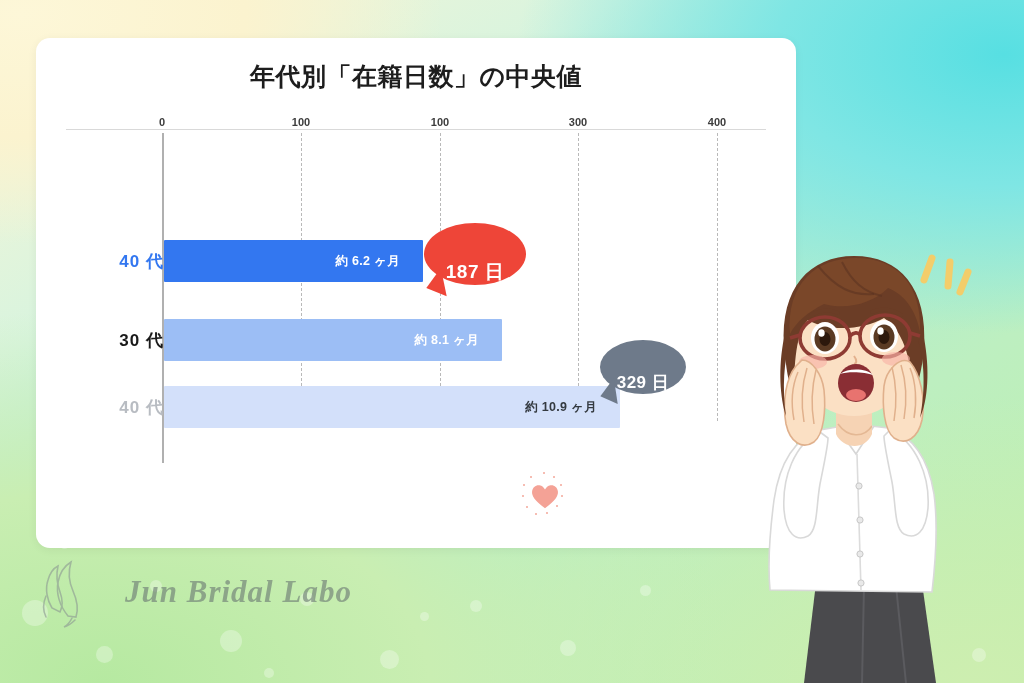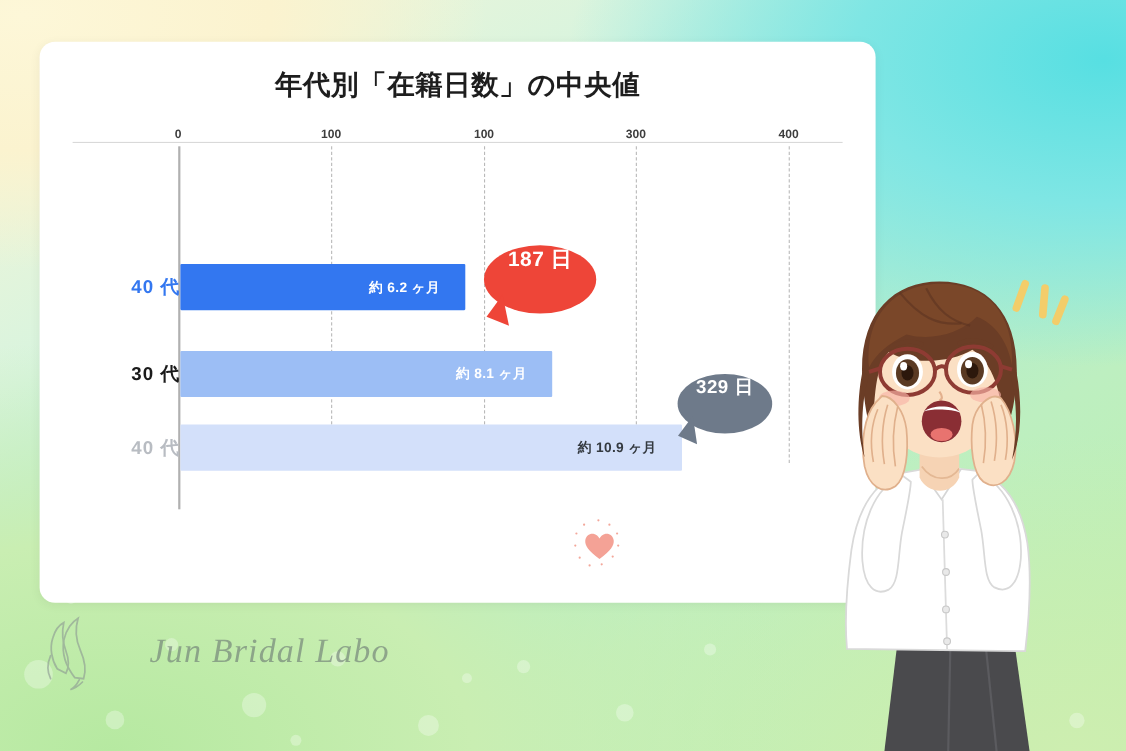--- a/index.html
+++ b/index.html
@@ -68,43 +68,43 @@
   }
   .bar-value{
     font-size:12.5px;font-weight:bold;color:#ffffff;
     padding-right:23px;white-space:nowrap;letter-spacing:.3px;
   }
   .bar-value.dark{color:#343a40;}
 
   
   .bubble{
     position:absolute;border-radius:50%;
-    display:flex;align-items:flex-start;justify-content:center;
-    color:#fff;font-weight:bold;white-space:nowrap;letter-spacing:.5px;margin-left:16px;
+    display:flex;align-items:flex-end;justify-content:center;
+    color:#fff;font-weight:bold;white-space:nowrap;letter-spacing:.5px;
   }
   .bubble-tail{
     position:absolute;width:0;height:0;border-style:solid;
   }
 
   
   #brand-logo{
     position:absolute;left:486px;top:434px;display:flex;align-items:center;gap:9px;
   }
   #heart-wrap{position:relative;width:46px;height:46px;}
   #heart-icon{
     position:absolute;left:9px;top:12px;width:28px;height:25px;
   }
   .sparkle{position:absolute;width:2.4px;height:2.4px;border-radius:50%;background:#f3a79a;}
   #brand-text-wrap{display:flex;flex-direction:column;}
   #brand-name{font-size:14.5px;font-weight:bold;color:#1c1c1c;letter-spacing:1.3px;}
   #brand-by{font-size:7px;color:#8a8a8a;align-self:flex-end;margin-top:1px;letter-spacing:.3px;}
   #brand-by b{color:#e8536b;}
 
   
-  #watermark{position:absolute;left:38px;top:556px;display:flex;align-items:center;gap:28px;opacity:.62;}
+  #watermark{position:absolute;left:38px;top:556px;display:flex;align-items:center;gap:17px;opacity:.62;font-weight:bold;}
   #wm-text{
     font-family:"Liberation Serif","DejaVu Serif",serif;
     font-style:italic;font-size:31px;color:#6c7a74;letter-spacing:1px;
   }
 
   
   #character{position:absolute;left:724px;top:238px;width:300px;height:445px;}
 </style>
 </head>
 <body>

